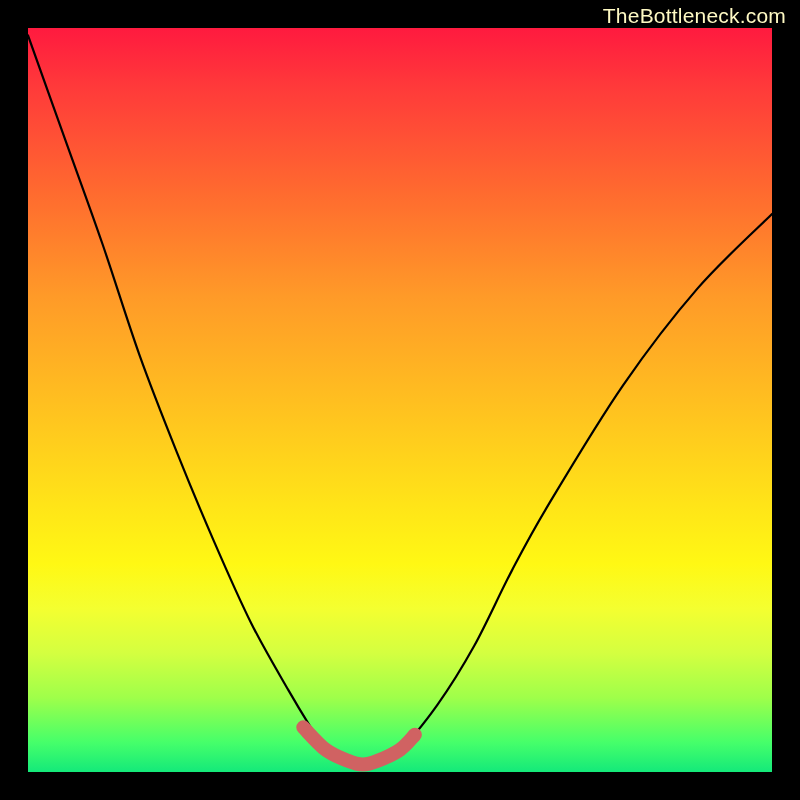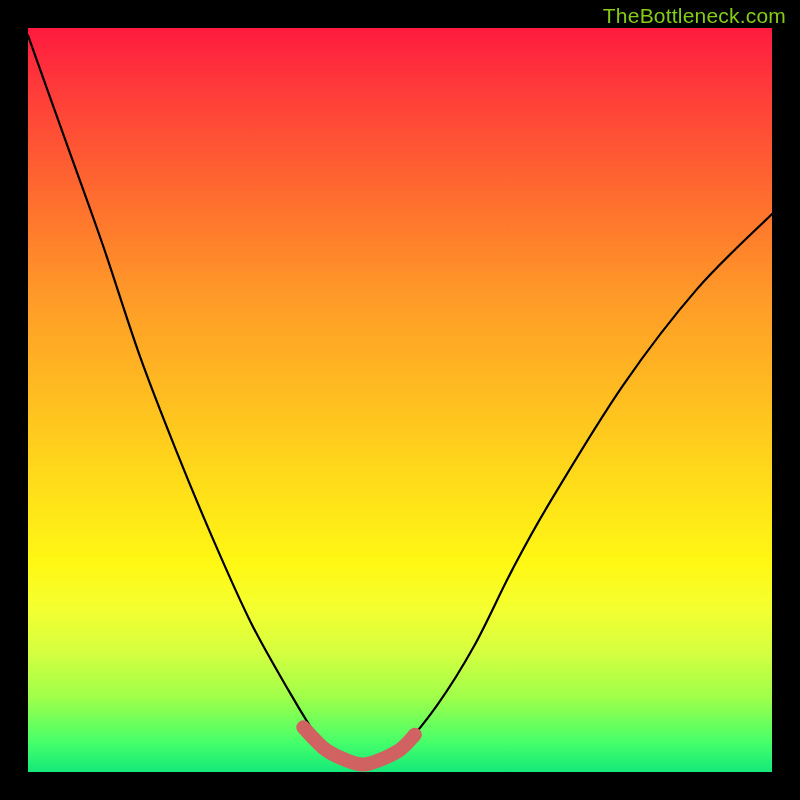--- a/index.html
+++ b/index.html
@@ -40,21 +40,21 @@
       #46ff6a 96%,
       #14e97a 100%
     );
   }
   .watermark {
     position: absolute;
     top: 4px;
     right: 14px;
     font-family: Arial, Helvetica, sans-serif;
     font-size: 21px;
-    color: #84cc16;
+    color: #fef9c3;
     letter-spacing: 0.2px;
     user-select: none;
   }
   svg.curves {
     position: absolute;
     top: 0;
     left: 0;
     width: 744px;
     height: 744px;
   }

